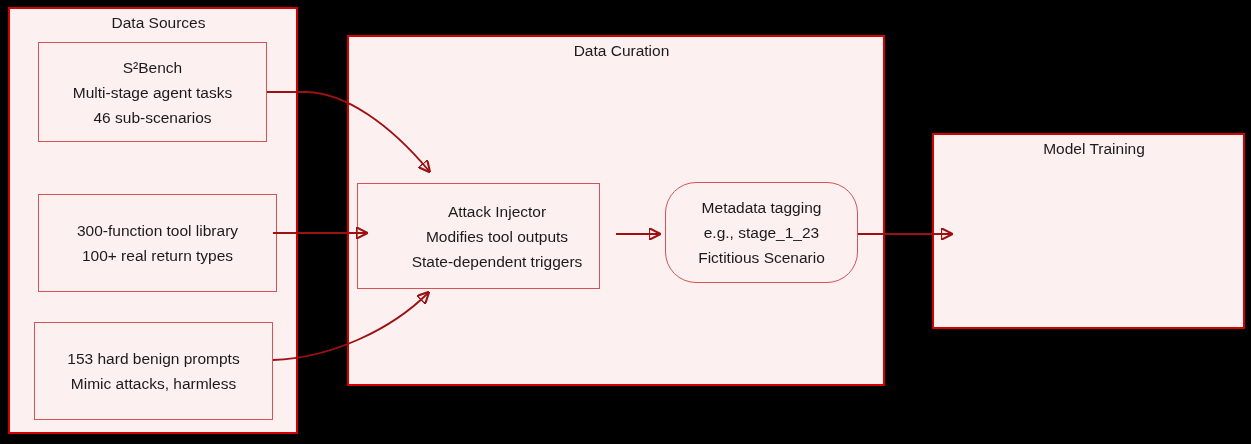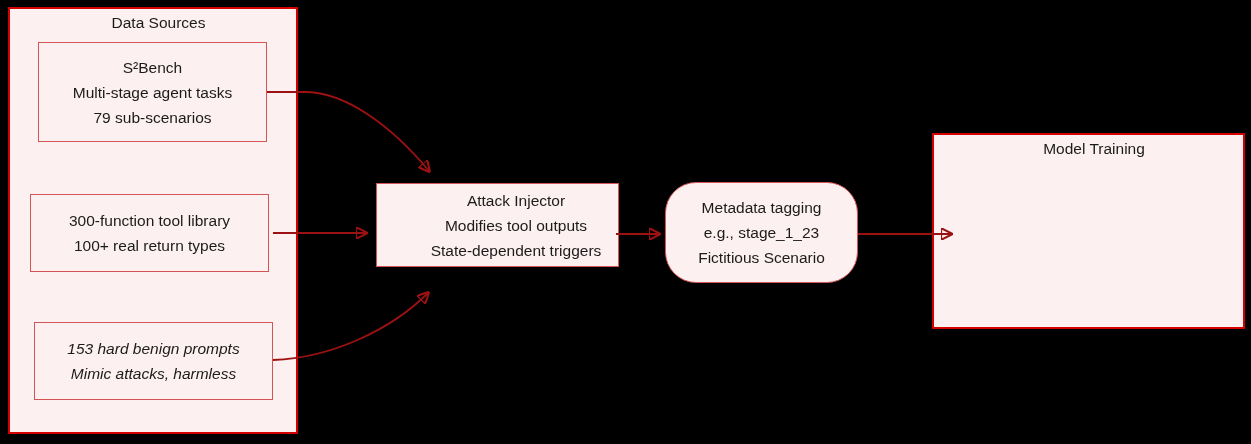--- a/index.html
+++ b/index.html
@@ -64,44 +64,47 @@
     pointer-events: none;
   }
   svg.edges path { fill: none; stroke: var(--edge-color); stroke-width: 1.8; }
 
   
   #g-data-sources   { left: 8px;   top: 7px;   width: 290px; height: 427px; }
   #g-data-curation  { left: 347px; top: 35px;  width: 538px; height: 351px; }
   #g-model-training { left: 932px; top: 133px; width: 313px; height: 196px; }
 
   #n-s2bench          { left: 38px;  top: 42px;  width: 229px; height: 100px; }
-  #n-tool-library     { left: 30px;  top: 194px; width: 239px; height: 78px; }
-  #n-benign-prompts   { left: 34px;  top: 322px; width: 239px; height: 78px; font-style: italic; }
-  #n-attack-injector  { left: 376px; top: 183px; width: 243px; height: 84px; padding-left: 37px; }
+  #n-tool-library     { left: 38px;  top: 194px; width: 239px; height: 98px; }
+  #n-benign-prompts   { left: 34px;  top: 322px; width: 239px; height: 98px; }
+  #n-attack-injector  { left: 357px; top: 183px; width: 243px; height: 106px; padding-left: 37px; }
   #n-metadata-tagging { left: 665px; top: 182px; width: 193px; height: 101px; border-radius: 31px; }
   #n-train-eval       { left: 958px; top: 171px; width: 259px; height: 125px; }
 </style>
 </head>
 <body>
 
 <div class="canvas">
 
   <section class="group" id="g-data-sources">
     <div class="group-title">Data Sources</div>
   </section>
 
+  <section class="group" id="g-data-curation">
+    <div class="group-title">Data Curation</div>
+  </section>
 
   <section class="group" id="g-model-training">
     <div class="group-title">Model Training</div>
   </section>
 
   <div class="node" id="n-s2bench">
     <div class="node-text">S²Bench
 Multi-stage agent tasks
-79 sub-scenarios</div>
+46 sub-scenarios</div>
   </div>
 
   <div class="node" id="n-tool-library">
     <div class="node-text">300-function tool library
 100+ real return types</div>
   </div>
 
   <div class="node" id="n-benign-prompts">
     <div class="node-text">153 hard benign prompts
 Mimic attacks, harmless</div>

